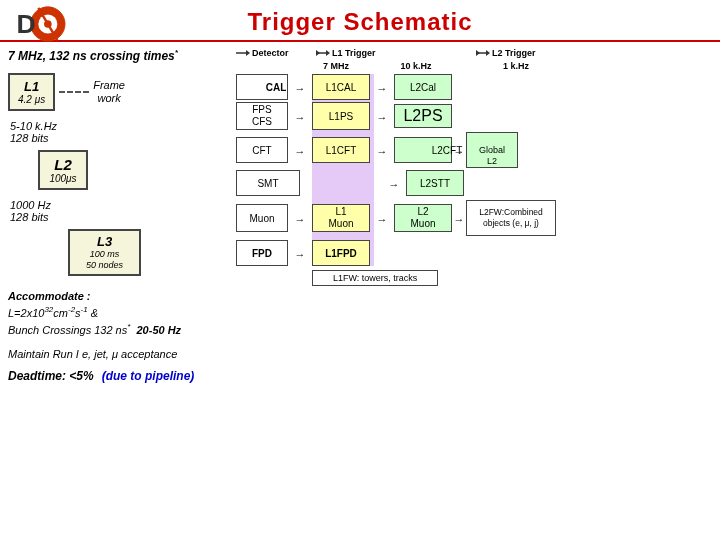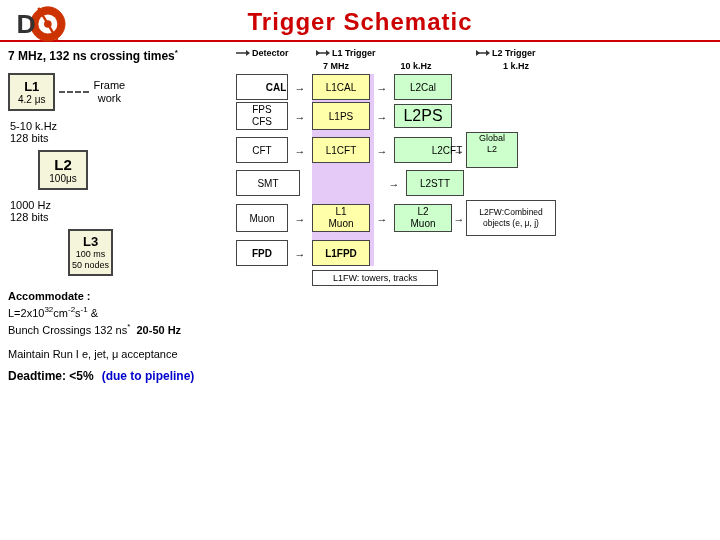--- a/index.html
+++ b/index.html
@@ -42,20 +42,21 @@
       height: calc(540px - 58px);
     }
 
     
     #left-panel {
       width: 220px;
       flex-shrink: 0;
       display: flex;
       flex-direction: column;
       gap: 4px;
+      font-style: italic;
     }
 
     
     #right-panel {
       flex: 1;
       position: relative;
       font-size: 10px;
     }
 
     
@@ -120,21 +121,21 @@
         <div style="font-weight:bold;font-size:15px;">L2</div>
         <div style="font-size:10px;">100μs</div>
       </div>
     </div>
 
     <div style="margin:3px 0 0 2px;font-size:11px;">
       <div><span>1000 Hz</span></div>
       <div><span>128 bits</span></div>
     </div>
     <div style="display:flex;align-items:center;gap:4px;margin:2px 0 2px 60px;">
-      <div style="border:2px solid #444;padding:3px 2px;background:#f5f5dc;text-align:center;">
+      <div style="border:2px solid #444;padding:3px 16px;background:#f5f5dc;text-align:center;">
         <div style="font-weight:bold;font-size:13px;">L3</div>
         <div style="font-size:9px;white-space:pre;line-height:1.2;">100 ms
 50 nodes</div>
       </div>
     </div>
 
     <div style="margin-top:6px;font-size:11px;line-height:1.5;">
       <div style="font-weight:bold;">Accommodate :</div>
       <div>
         <span>L=2x10</span><sup>32</sup><span>cm</span><sup>-2</sup><span>s</span><sup>-1</sup><span> &amp; </span>
@@ -232,21 +233,21 @@
         </div>
         <div style="width:24px;text-align:center;font-size:11px;">→</div>
         <div style="width:58px;height:26px;border:1.5px solid #444;background:#ffffaa;display:flex;align-items:center;justify-content:center;font-size:10px;">
           <span>L1CFT</span>
         </div>
         <div style="width:24px;text-align:center;font-size:11px;">→</div>
         <div style="width:58px;height:26px;border:1.5px solid #444;background:#ccffcc;display:flex;align-items:center;justify-content:center;font-size:10px;padding-left:48px;">
           <span>L2CFT</span>
         </div>
         <div style="width:14px;text-align:center;font-size:11px;">→</div>
-        <div style="width:52px;height:36px;border:1.5px solid #444;background:#ccffcc;display:flex;align-items:flex-start;justify-content:center;font-size:9px;text-align:center;line-height:1.2;">
+        <div style="width:52px;height:36px;border:1.5px solid #444;background:#ccffcc;display:flex;align-items:flex-end;justify-content:center;font-size:9px;text-align:center;line-height:1.2;">
           <span>Global<br>L2</span>
         </div>
       </div>
 
       <div style="display:flex;align-items:center;margin:2px 0;position:relative;z-index:1;">
         <div style="width:64px;height:26px;border:1.5px solid #444;background:white;display:flex;align-items:center;justify-content:center;font-size:10px;">
           <span>SMT</span>
         </div>
         <div style="width:24px;"></div>
         <div style="width:58px;height:26px;background:transparent;"></div>

